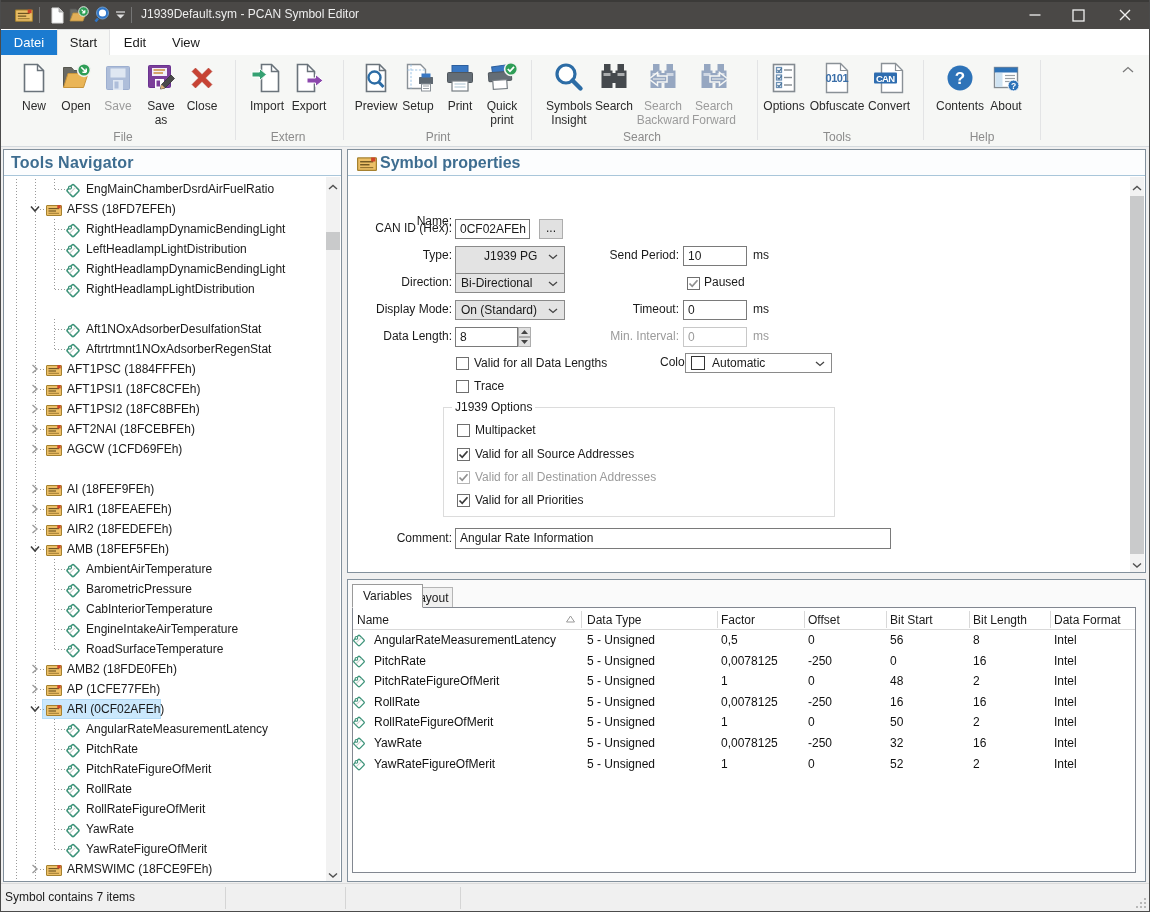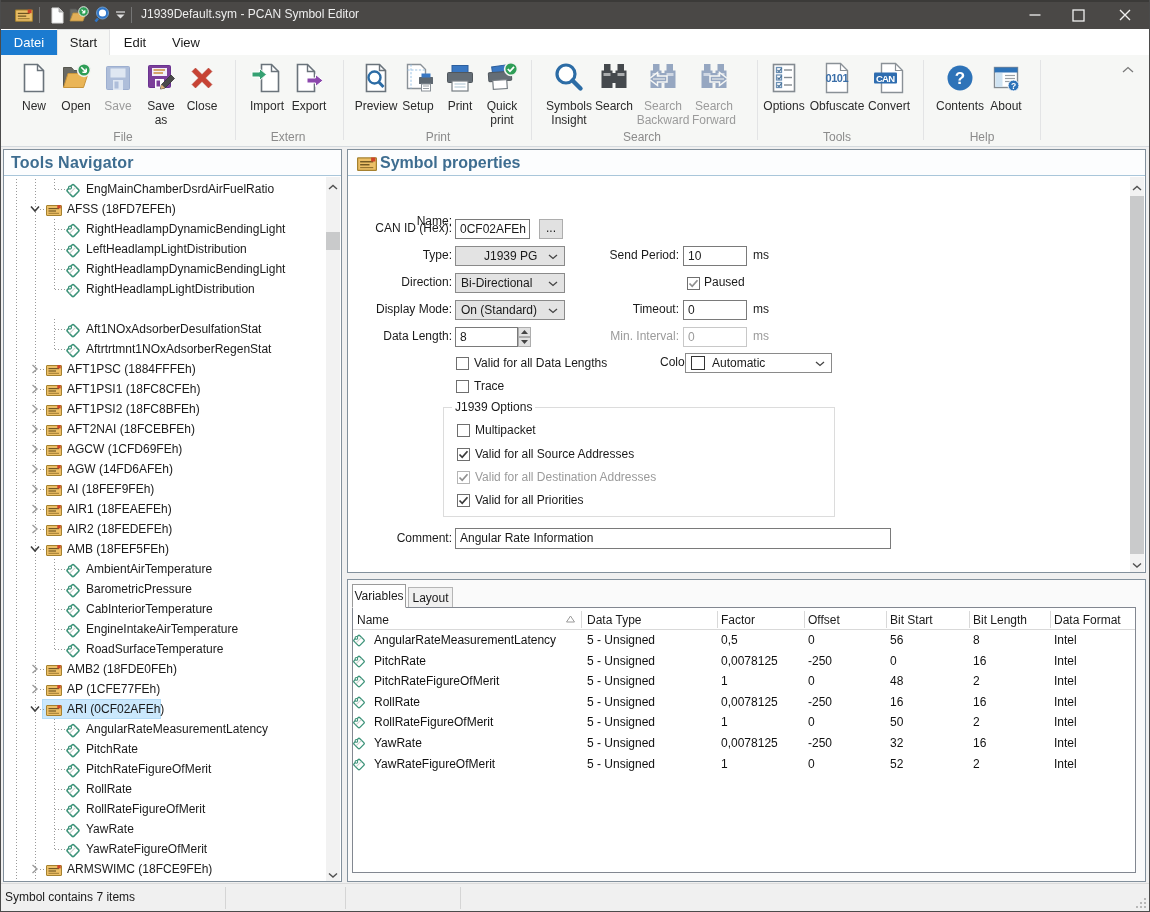--- a/index.html
+++ b/index.html
@@ -417,34 +417,20 @@
       <div class="abs" style="left:36px;top:10px;width:7px;height:1px;background-image:repeating-linear-gradient(to right,#9a9a9a 0,#9a9a9a 1px,transparent 1px,transparent 3px);"></div>
       <svg class="abs" style="left:42px;top:5px" width="16" height="12" viewBox="0 0 16 12">
         <rect x="0.5" y="1.5" width="15" height="10" rx="0.5" fill="#ecbf67" stroke="#a5812f" stroke-width="1"></rect>
         <line x1="2.5" y1="4.6" x2="13" y2="4.6" stroke="#6b5320" stroke-width="1.1"></line>
         <line x1="2.5" y1="7" x2="10" y2="7" stroke="#6b5320" stroke-width="1.1"></line>
         <line x1="2.5" y1="9.3" x2="13" y2="9.3" stroke="#8a6a28" stroke-width="0.8"></line>
         <rect x="11.3" y="1.2" width="3.4" height="3.2" fill="#cf4428"></rect>
       </svg>
       <div class="abs" style="left:63px;top:0;line-height:20px">AGCW (1CFD69FEh)</div>
     </div>
-    <div class="trow" style="top:309px">
-      <svg class="abs" style="left:27px;top:5px" width="8" height="10" viewBox="0 0 8 10">
-        <polyline points="1.5,1 6,5 1.5,9" fill="none" stroke="#9b9b9b" stroke-width="1.4"></polyline>
-      </svg>
-      <div class="abs" style="left:36px;top:10px;width:7px;height:1px;background-image:repeating-linear-gradient(to right,#9a9a9a 0,#9a9a9a 1px,transparent 1px,transparent 3px);"></div>
-      <svg class="abs" style="left:42px;top:5px" width="16" height="12" viewBox="0 0 16 12">
-        <rect x="0.5" y="1.5" width="15" height="10" rx="0.5" fill="#ecbf67" stroke="#a5812f" stroke-width="1"></rect>
-        <line x1="2.5" y1="4.6" x2="13" y2="4.6" stroke="#6b5320" stroke-width="1.1"></line>
-        <line x1="2.5" y1="7" x2="10" y2="7" stroke="#6b5320" stroke-width="1.1"></line>
-        <line x1="2.5" y1="9.3" x2="13" y2="9.3" stroke="#8a6a28" stroke-width="0.8"></line>
-        <rect x="11.3" y="1.2" width="3.4" height="3.2" fill="#cf4428"></rect>
-      </svg>
-      <div class="abs" style="left:63px;top:0;line-height:20px">AGW (14FD6AFEh)</div>
-    </div>
     <div class="trow" style="top:329px">
       <svg class="abs" style="left:27px;top:5px" width="8" height="10" viewBox="0 0 8 10">
         <polyline points="1.5,1 6,5 1.5,9" fill="none" stroke="#9b9b9b" stroke-width="1.4"></polyline>
       </svg>
       <div class="abs" style="left:36px;top:10px;width:7px;height:1px;background-image:repeating-linear-gradient(to right,#9a9a9a 0,#9a9a9a 1px,transparent 1px,transparent 3px);"></div>
       <svg class="abs" style="left:42px;top:5px" width="16" height="12" viewBox="0 0 16 12">
         <rect x="0.5" y="1.5" width="15" height="10" rx="0.5" fill="#ecbf67" stroke="#a5812f" stroke-width="1"></rect>
         <line x1="2.5" y1="4.6" x2="13" y2="4.6" stroke="#6b5320" stroke-width="1.1"></line>
         <line x1="2.5" y1="7" x2="10" y2="7" stroke="#6b5320" stroke-width="1.1"></line>
         <line x1="2.5" y1="9.3" x2="13" y2="9.3" stroke="#8a6a28" stroke-width="0.8"></line>
@@ -712,21 +698,21 @@
       <line x1="2.5" y1="7" x2="10" y2="7" stroke="#6b5320" stroke-width="1.1"></line>
       <line x1="2.5" y1="9.3" x2="13" y2="9.3" stroke="#8a6a28" stroke-width="0.8"></line>
       <rect x="11.3" y="1.2" width="3.4" height="3.2" fill="#cf4428"></rect>
     </svg>
     <div class="abs pt" style="left:32px;top:0;font-size:16px;font-weight:bold;color:#3e6d90;line-height:25px">Symbol properties</div>
     <div class="flbl " style="left:-156px;top:44px;width:260px;margin-top:20px;">Name:</div>
     <div class="flbl " style="left:-156px;top:71px;width:260px;">CAN ID (Hex):</div>
     <div class="fld" style="left:107px;top:69px;width:75px;height:20px;line-height:18px;">0CF02AFEh</div>
     <div class="abs" style="left:191px;top:69px;width:24px;height:20px;background:#e1e1e1;border:1px solid #adadad;text-align:center;line-height:16px;font-size:12px;">...</div>
     <div class="flbl " style="left:-156px;top:98px;width:260px;">Type:</div>
-    <div class="combo" style="left:107px;top:96px;width:110px;height:20px;line-height:18px;padding-left:28px;">J1939 PG<svg class="abs" style="right:6px;top:7px" width="10" height="6" viewBox="0 0 10 6">
+    <div class="combo" style="left:107px;top:96px;width:110px;height:28px;line-height:18px;padding-left:28px;">J1939 PG<svg class="abs" style="right:6px;top:7px" width="10" height="6" viewBox="0 0 10 6">
         <polyline points="1,1 5,4.5 9,1" fill="none" stroke="#444" stroke-width="1.3"></polyline>
       </svg></div>
     <div class="flbl " style="left:71px;top:98px;width:260px;">Send Period:</div>
     <div class="fld" style="left:335px;top:96px;width:64px;height:20px;line-height:18px;">10</div>
     <div class="cblbl " style="left:405px;top:98px">ms</div>
     <div class="flbl " style="left:-156px;top:125px;width:260px;">Direction:</div>
     <div class="combo" style="left:107px;top:123px;width:110px;height:20px;line-height:18px;">Bi-Directional<svg class="abs" style="right:6px;top:7px" width="10" height="6" viewBox="0 0 10 6">
         <polyline points="1,1 5,4.5 9,1" fill="none" stroke="#444" stroke-width="1.3"></polyline>
       </svg></div>
     <div class="cbx" style="left:339px;top:127px;border-color:#6e6e6e"></div>
@@ -786,21 +772,21 @@
     <div class="sb" style="right:1px;top:27px;width:14px;height:395px;"></div>
     <svg class="abs" style="right:3px;top:35px" width="10" height="6" viewBox="0 0 10 6">
       <polyline points="1,5 5,1.5 9,5" fill="none" stroke="#515151" stroke-width="1.4"></polyline>
     </svg>
     <svg class="abs" style="right:3px;top:412px" width="10" height="6" viewBox="0 0 10 6">
       <polyline points="1,1.5 5,5 9,1.5" fill="none" stroke="#515151" stroke-width="1.4"></polyline>
     </svg>
     <div class="sbthumb" style="right:1px;top:46px;width:14px;height:358px;"></div>
   </div>
 <div class="abs" style="left:347px;top:579px;width:799px;height:303px;background:#fafafa;border:1px solid #82909c;">
-    <div class="abs" style="left:4px;top:4px;width:54px;height:24px;background:#fff;border:1px solid #9a9a9a;border-bottom:1px solid #fff;z-index:2;text-align:center;line-height:23px;font-size:12px;">Variables</div>
+    <div class="abs" style="left:4px;top:4px;width:71px;height:24px;background:#fff;border:1px solid #9a9a9a;border-bottom:1px solid #fff;z-index:2;text-align:center;line-height:23px;font-size:12px;">Variables</div>
     <div class="abs" style="left:60px;top:7px;width:45px;height:21px;background:#f0f0f0;border:1px solid #b5b5b5;text-align:center;line-height:20px;font-size:12px;">Layout</div>
     <div class="abs" style="left:4px;top:27px;width:784px;height:266px;background:#fff;border:1px solid #828790;"></div>
     <div class="th" style="left:9px;top:33px">Name</div>
     <div class="th" style="left:239px;top:33px">Data Type</div>
     <div class="th" style="left:373px;top:33px">Factor</div>
     <div class="th" style="left:460px;top:33px">Offset</div>
     <div class="th" style="left:542px;top:33px">Bit Start</div>
     <div class="th" style="left:625px;top:33px">Bit Length</div>
     <div class="th" style="left:706px;top:33px">Data Format</div>
     <div class="abs" style="left:233px;top:31px;width:1px;height:17px;background:#d9d9d9"></div>

